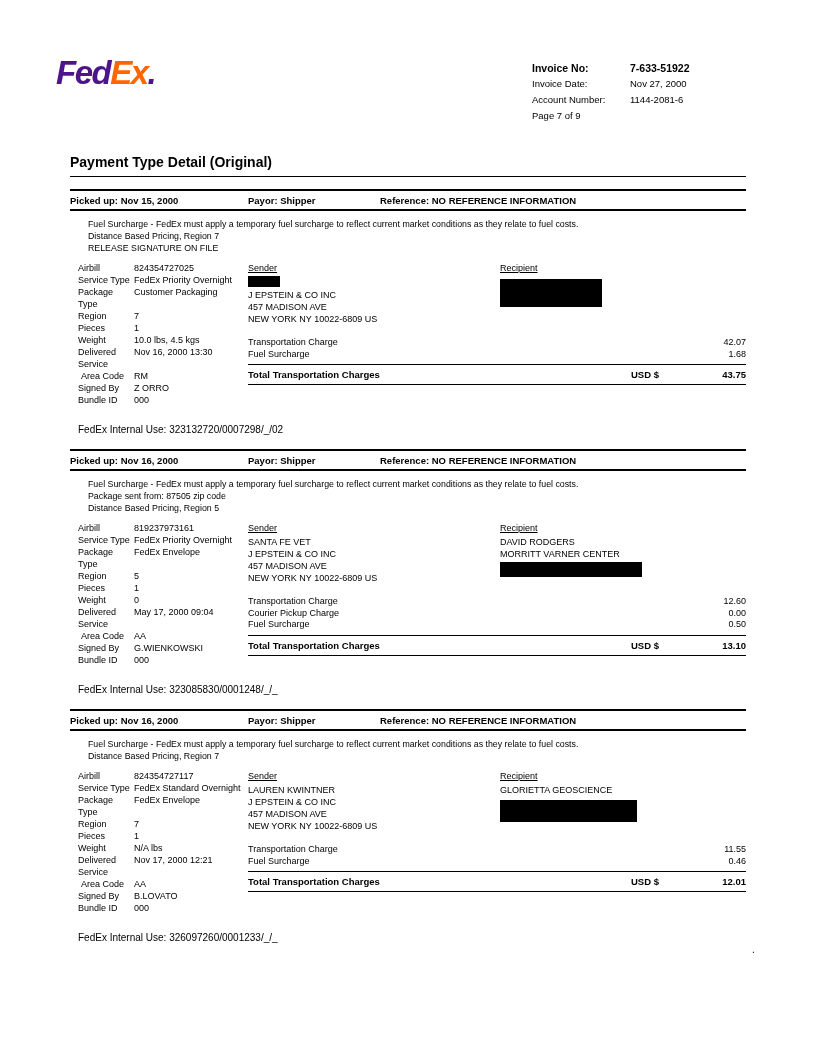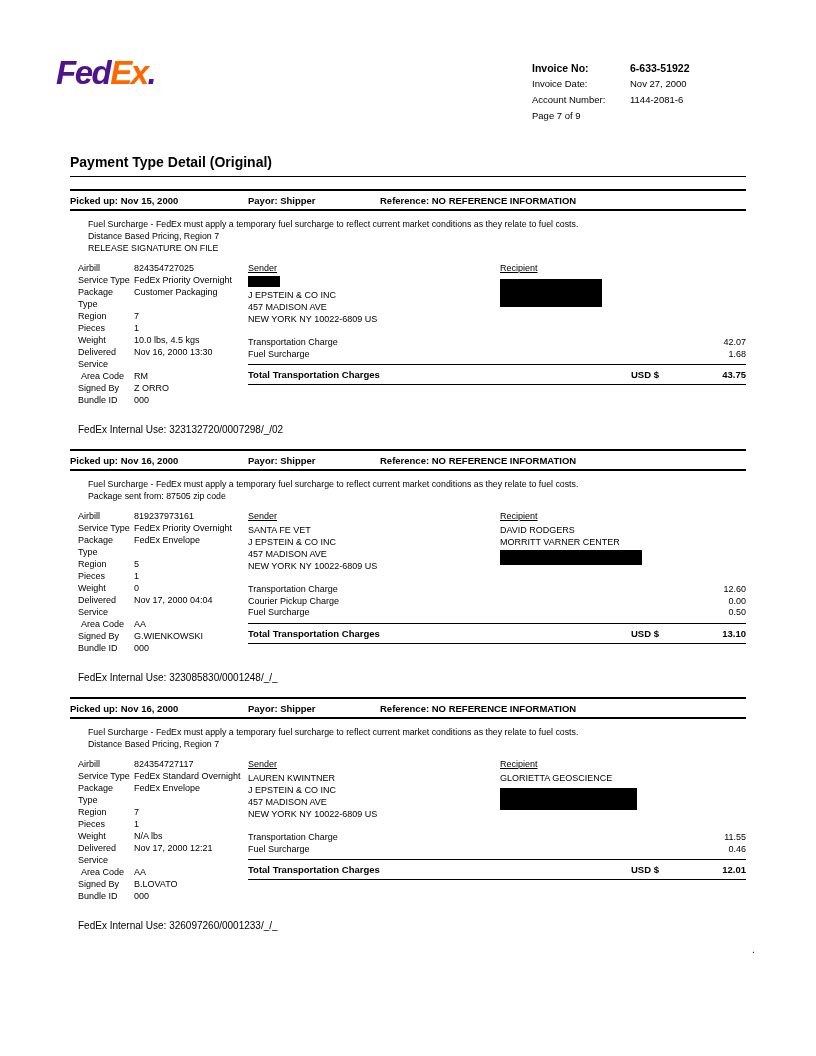--- a/index.html
+++ b/index.html
@@ -58,21 +58,21 @@
 </head>
 <body>
 
 <div class="page">
 
   <div class="top">
     <div class="logo"><span class="fed">Fed</span><span class="ex">Ex</span><span class="dot">.</span></div>
     <div class="inv-info">
       <div class="inv-row inv-row-main">
         <span class="inv-label">Invoice No:</span>
-        <span class="inv-value">6-633-51922</span>
+        <span class="inv-value">7-633-51922</span>
       </div>
       <div class="inv-row">
         <span class="inv-label">Invoice Date:</span>
         <span class="inv-value">Nov 27, 2000</span>
       </div>
       <div class="inv-row">
         <span class="inv-label">Account Number:</span>
         <span class="inv-value">1144-2081-6</span>
       </div>
       <div class="inv-row">
@@ -177,20 +177,21 @@
 
   <section class="ship">
     <div class="bar">
       <span class="bar-pickup">Picked up: Nov 16, 2000</span>
       <span class="bar-payor">Payor: Shipper</span>
       <span class="bar-ref">Reference: NO REFERENCE INFORMATION</span>
     </div>
     <div class="notes">
       <div class="note">Fuel Surcharge - FedEx must apply a temporary fuel surcharge to reflect current market conditions as they relate to fuel costs.</div>
       <div class="note">Package sent from: 87505 zip code</div>
+      <div class="note">Distance Based Pricing, Region 5</div>
     </div>
     <div class="sec-body">
       <div class="details">
         <div class="d-row">
             <span class="d-label">Airbill</span>
             <span class="d-value">819237973161</span>
           </div>
         <div class="d-row">
             <span class="d-label">Service Type</span>
             <span class="d-value">FedEx Priority Overnight</span>
@@ -206,21 +207,21 @@
         <div class="d-row">
             <span class="d-label">Pieces</span>
             <span class="d-value">1</span>
           </div>
         <div class="d-row">
             <span class="d-label">Weight</span>
             <span class="d-value">0</span>
           </div>
         <div class="d-row">
             <span class="d-label">Delivered</span>
-            <span class="d-value">Nov 17, 2000 04:04</span>
+            <span class="d-value">May 17, 2000 09:04</span>
           </div>
         <div class="d-row">
             <span class="d-label">Service</span>
             <span class="d-value"></span>
           </div>
         <div class="d-row">
             <span class="d-label indent">Area Code</span>
             <span class="d-value">AA</span>
           </div>
         <div class="d-row">

